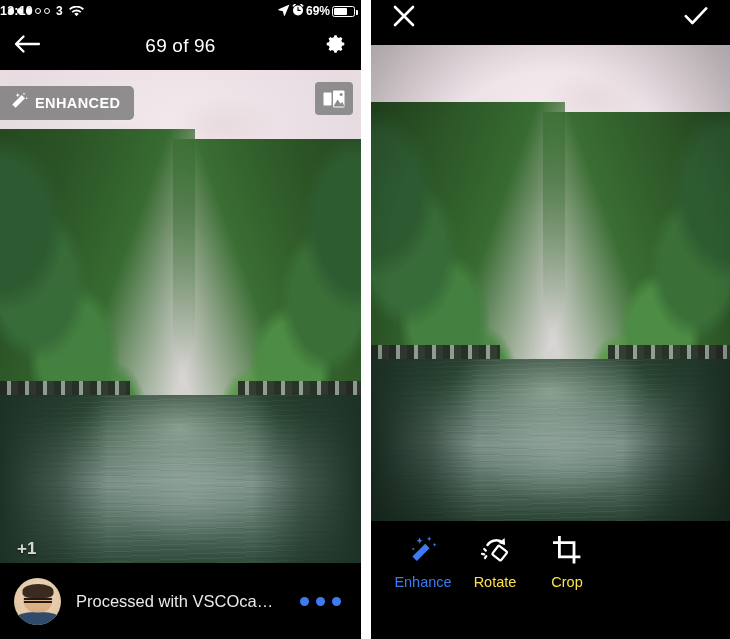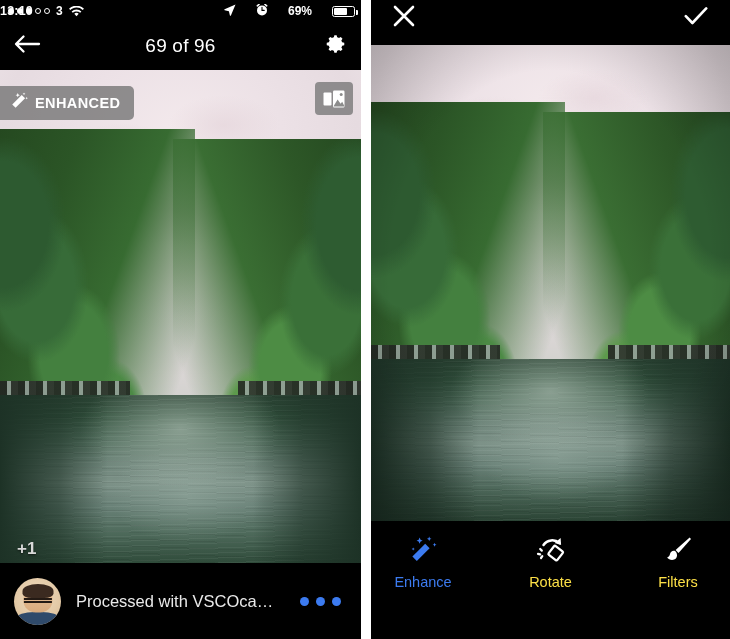--- a/index.html
+++ b/index.html
@@ -21,21 +21,21 @@
     position:relative; height:22px; background:#000; color:#fff;
     display:flex; align-items:center; font-size:12.5px; font-weight:bold;
   }
   .sb-left { position:absolute; left:8px; display:flex; align-items:center; gap:4px; }
   .dots { display:flex; align-items:center; gap:3px; }
   .dot { width:6px; height:6px; border-radius:50%; background:#fff; }
   .dot.hollow { background:transparent; border:1px solid #fff; width:6px; height:6px; }
   .carrier { font-size:12px; font-weight:bold; margin-left:2px; }
   .wifi { margin-left:2px; display:flex; align-items:center; }
   .sb-center { position:absolute; left:0; right:0; text-align:left; font-size:12.5px; font-weight:bold; letter-spacing:0.2px; }
-  .sb-right { position:absolute; right:6px; display:flex; align-items:center; gap:20px; }
+  .sb-right { position:absolute; right:6px; display:flex; align-items:center; gap:2px; }
   .battpct { font-size:12px; font-weight:bold; }
   .batt { position:relative; width:23px; height:11px; border:1.3px solid #fff; border-radius:2.5px; }
   .batt::after { content:""; position:absolute; right:-4px; top:3px; width:2px; height:5px; background:#fff; border-radius:0 1px 1px 0; }
   .batt .fill { position:absolute; left:1px; top:1px; bottom:1px; width:62%; background:#fff; border-radius:1px; }
 
   
   .navbar {
     position:relative; height:48px; background:#000; color:#fff;
     display:flex; align-items:center; justify-content:center;
   }
@@ -192,21 +192,21 @@
     position:absolute; left:0; right:0; top:35px; height:486px;
     background:#000; overflow:hidden;
   }
   .edit-photo { position:absolute; left:0; right:0; top:10px; bottom:0; overflow:hidden; }
   .edit-photo .vignette {
     position:absolute; inset:0;
     background:radial-gradient(ellipse 86% 82% at 50% 48%, transparent 52%, rgba(0,0,0,.30) 88%, rgba(0,0,0,.52) 100%);
   }
   .toolbar {
     position:absolute; left:0; right:0; bottom:0; height:118px; background:#000;
-    display:flex; align-items:flex-start; justify-content:space-between;
+    display:flex; align-items:flex-start; justify-content:flex-start;
     padding:14px 16px 0 16px;
   }
   .tool {
     display:flex; flex-direction:column; align-items:center; gap:9px;
     cursor:pointer; width:72px;
   }
   .tool .ticon { height:30px; display:flex; align-items:center; justify-content:center; }
   .tool .tlabel { font-size:14.5px; color:#fde047; }
   .tool.active .tlabel { color:#3c7bf0; }
 </style>
@@ -379,27 +379,27 @@
           <svg width="30" height="28" viewBox="0 0 30 28">
             <path d="M7.5 9.0A10.5 10.5 0 0 1 23.4 7.2" stroke="#fff" stroke-width="2.5" fill="none" stroke-linecap="round"></path>
             <path d="M24.6 2.1 25.1 9.0 18.6 7.0z" fill="#fff"></path>
             <path d="M4.2 13.0l1.6 1.6M2.0 17.9l2.2.4M5.0 22.0l1.3-1.8" stroke="#fff" stroke-width="2.2" stroke-linecap="round"></path>
             <rect x="14.2" y="11.6" width="11" height="11" rx="1.2" transform="rotate(38 19.7 17.1)" stroke="#fff" stroke-width="2.3" fill="none"></rect>
           </svg>
         </span>
         <span class="tlabel">Rotate</span>
       </div>
 
-
       <div class="tool">
         <span class="ticon">
           <svg width="28" height="28" viewBox="0 0 28 28">
-            <path d="M25.6 1.4 11.6 14.0l2.9 2.9L27.0 2.9z" fill="#fff"></path>
-            <path d="M10.6 14.8c-2.2-.5-4.2 1.0-4.6 3.1-.3 1.6-1.2 2.8-2.9 3.6 1.6 2.2 4.6 3.2 7.1 2.1 2.3-1.0 3.4-3.6 2.6-5.9-.3-1.0-1.0-2.4-2.2-2.9z" fill="#fff"></path>
-          </svg>
-        </span>
-        <span class="tlabel">Filters</span>
-      </div>
+            <path d="M6.4 1.2v19.6h19.6" stroke="#fff" stroke-width="2.8" fill="none" stroke-linecap="square"></path>
+            <path d="M1.4 6.6h19.6v19.6" stroke="#fff" stroke-width="2.8" fill="none" stroke-linecap="square"></path>
+          </svg>
+        </span>
+        <span class="tlabel">Crop</span>
+      </div>
+
 
     </div>
   </div>
 
 </div>
 
 </body></html>

